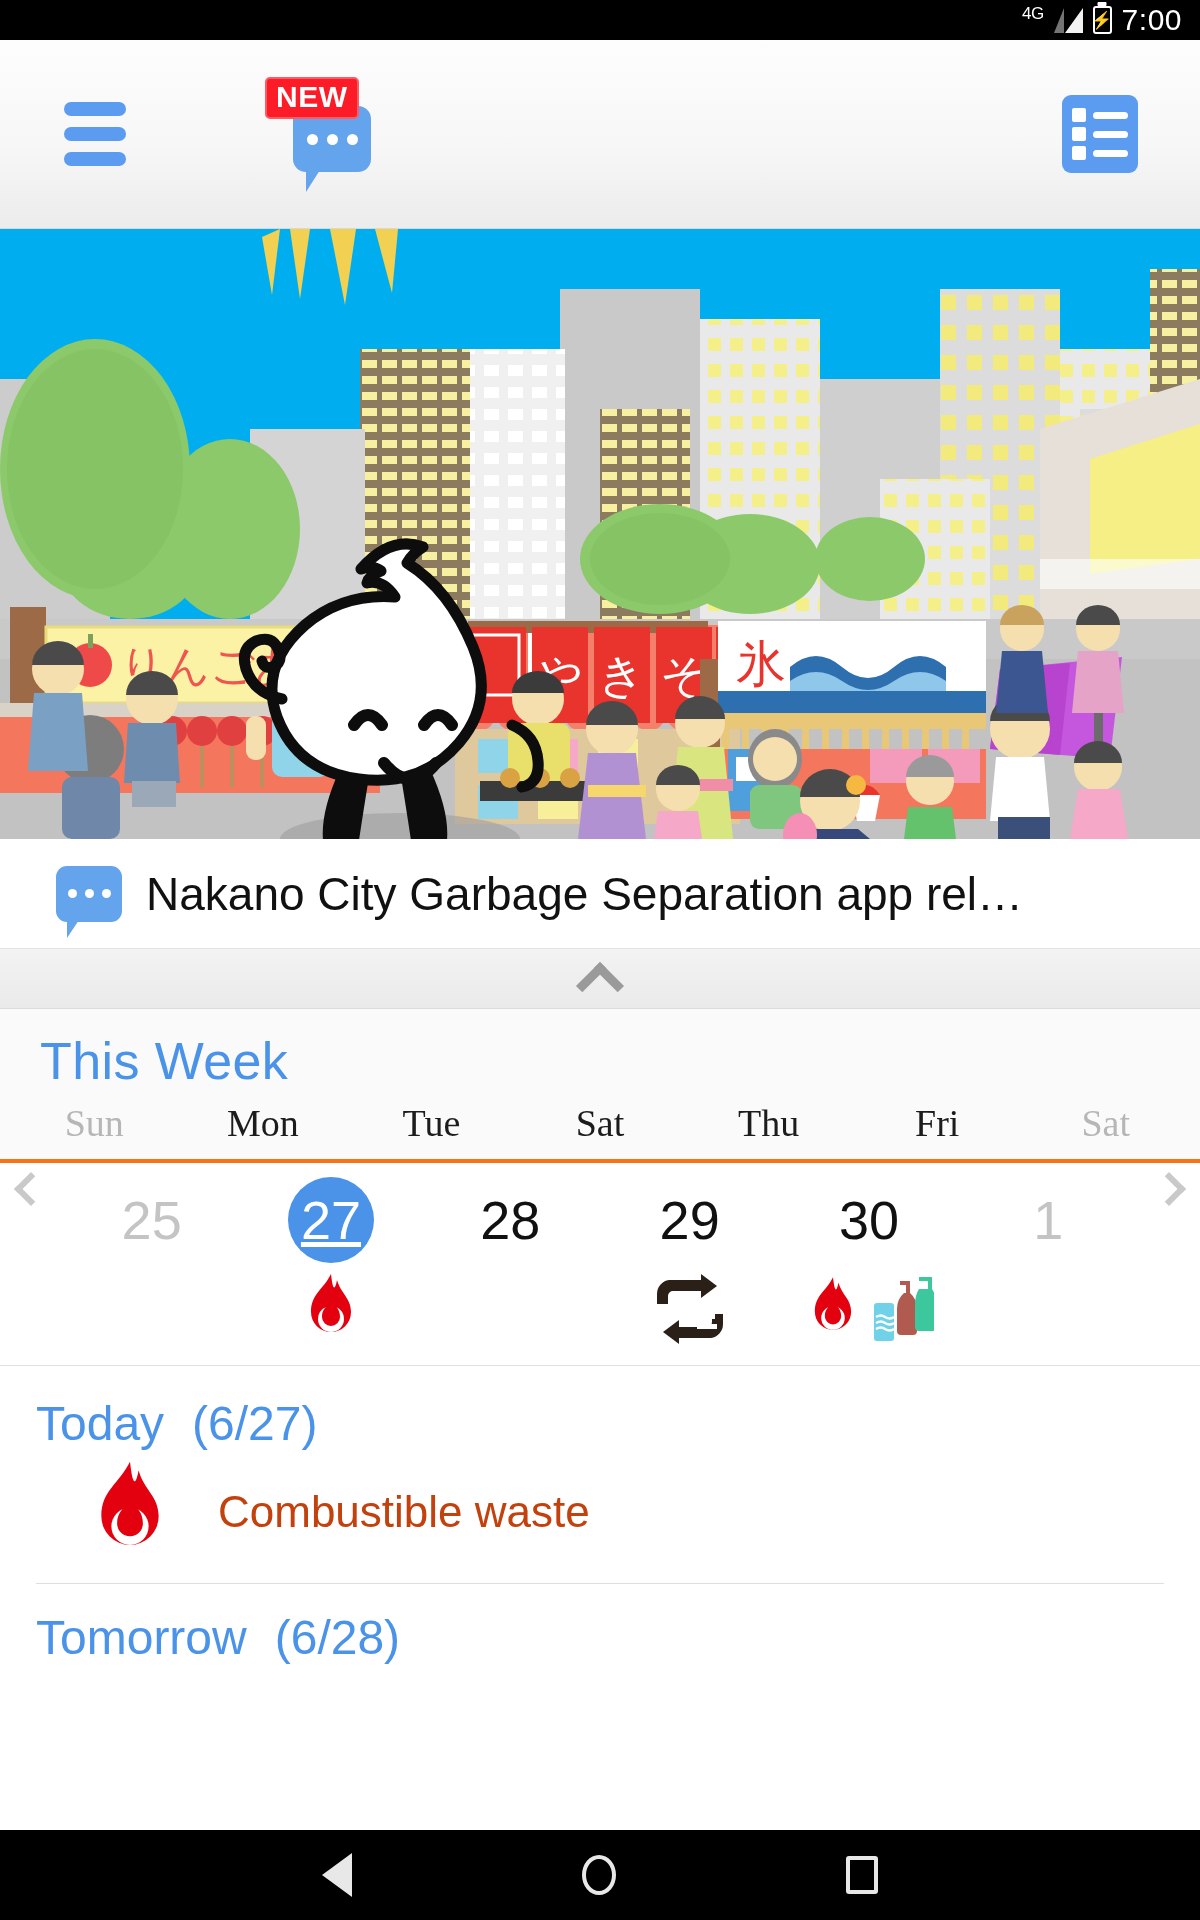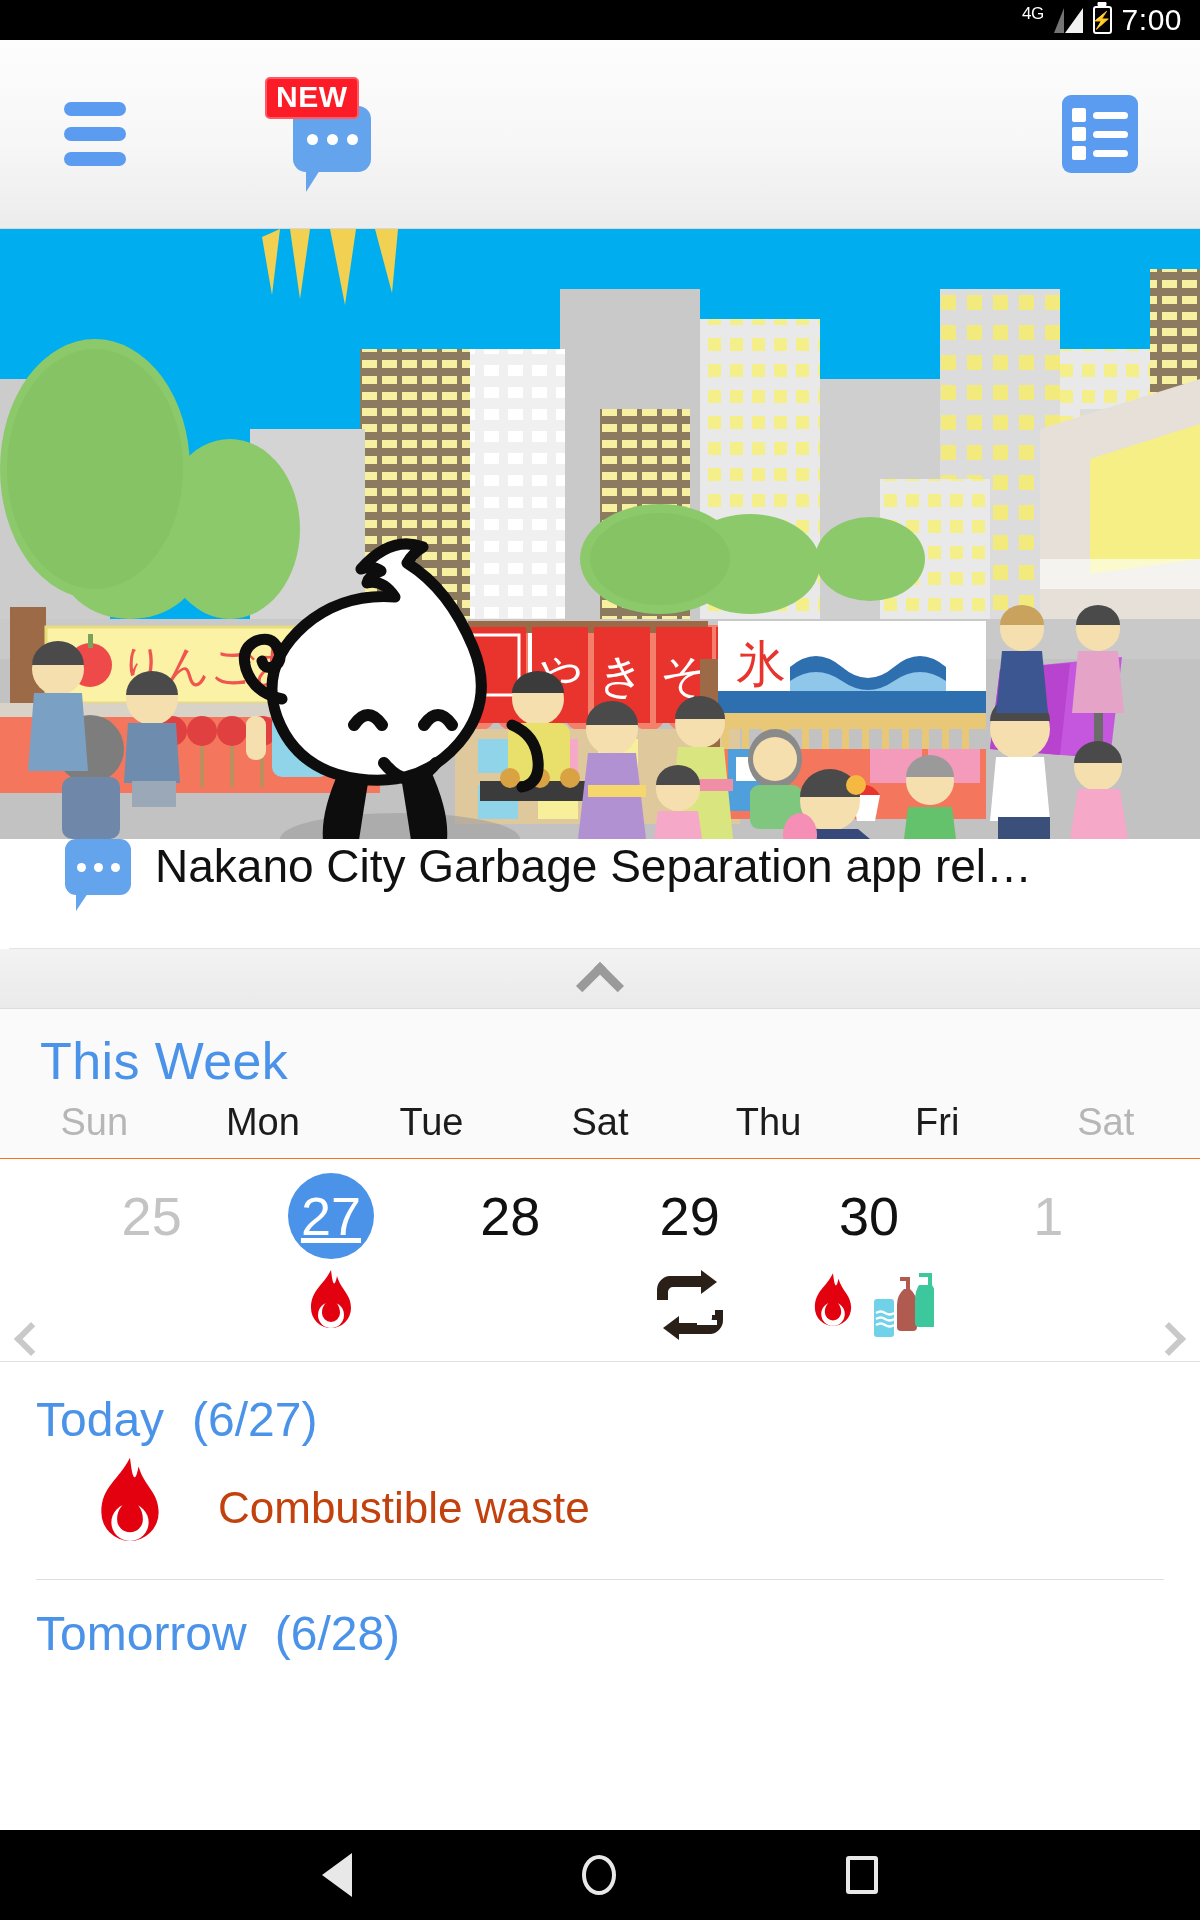--- a/index.html
+++ b/index.html
@@ -87,22 +87,22 @@
   .list-row { display: flex; align-items: center; gap: 7px; }
   .list-row b { width: 14px; height: 14px; background: #fff; border-radius: 2px; display: block; }
   .list-row u { flex: 1; height: 7px; background: #fff; border-radius: 4px; display: block; text-decoration: none; }
 
   
   .hero { position: relative; width: 1200px; height: 610px; overflow: hidden; background: #00aeef; }
   .hero svg { display: block; width: 1200px; height: 610px; }
 
   
   .news-bar {
-    height: 110px; background: #fff; display: flex; align-items: flex-start;
-    padding-left: 56px; gap: 24px; cursor: pointer; border-bottom: 1px solid #e3e3e3; margin-left: 9px;
+    height: 110px; background: #fff; display: flex; align-items: center;
+    padding-left: 56px; gap: 24px; cursor: pointer; border-bottom: 1px solid #e3e3e3;
   }
   .news-bubble {
     position: relative; width: 66px; height: 56px; background: #63a4ec; border-radius: 11px;
     display: flex; align-items: center; justify-content: center; gap: 8px; flex: 0 0 auto;
   }
   .news-bubble:after {
     content: ""; position: absolute; bottom: -16px; left: 11px;
     width: 0; height: 0; border-left: 12px solid #63a4ec;
     border-right: 7px solid transparent; border-bottom: 18px solid transparent;
   }
@@ -119,28 +119,28 @@
   .chev-up {
     width: 34px; height: 34px; border-left: 9px solid #9a9a9a; border-top: 9px solid #9a9a9a;
     transform: rotate(45deg); margin-top: 14px;
   }
 
   
   .week-wrap { background: #fafafa; }
   .week-title {
     font-size: 52px; color: #4a93e8; padding: 22px 0 10px 40px; letter-spacing: .4px;
   }
-  .dow-row { display: flex; padding: 0 10px 14px; border-bottom: 1px solid #f97316; }
+  .dow-row { display: flex; padding: 0 10px 14px; border-bottom: 4px solid #f97316; font-family: Liberation Serif, serif; }
   .dow {
     flex: 1; text-align: center; font-size: 38px; color: #1c1c1c;
   }
   .dow.muted { color: #b6b6b6; }
 
   .dates-area { background: #fff; padding: 0 0 10px; }
-  .dates-row { display: flex; align-items: flex-end; padding: 14px 0 0; }
+  .dates-row { display: flex; align-items: flex-start; padding: 14px 0 0; }
   .arrow-cell { width: 62px; display: flex; align-items: center; justify-content: center; cursor: pointer; }
   .chev {
     width: 24px; height: 24px; border-top: 6px solid #c9c9c9; border-right: 6px solid #c9c9c9;
   }
   .chev.left { transform: rotate(-135deg); }
   .chev.right { transform: rotate(45deg); }
   .date-cells { flex: 1; display: flex; }
   .date-cell { flex: 1; display: flex; flex-direction: column; align-items: center; cursor: pointer; }
   .date-num {
     font-size: 54px; color: #111; height: 86px; width: 86px; line-height: 86px;

